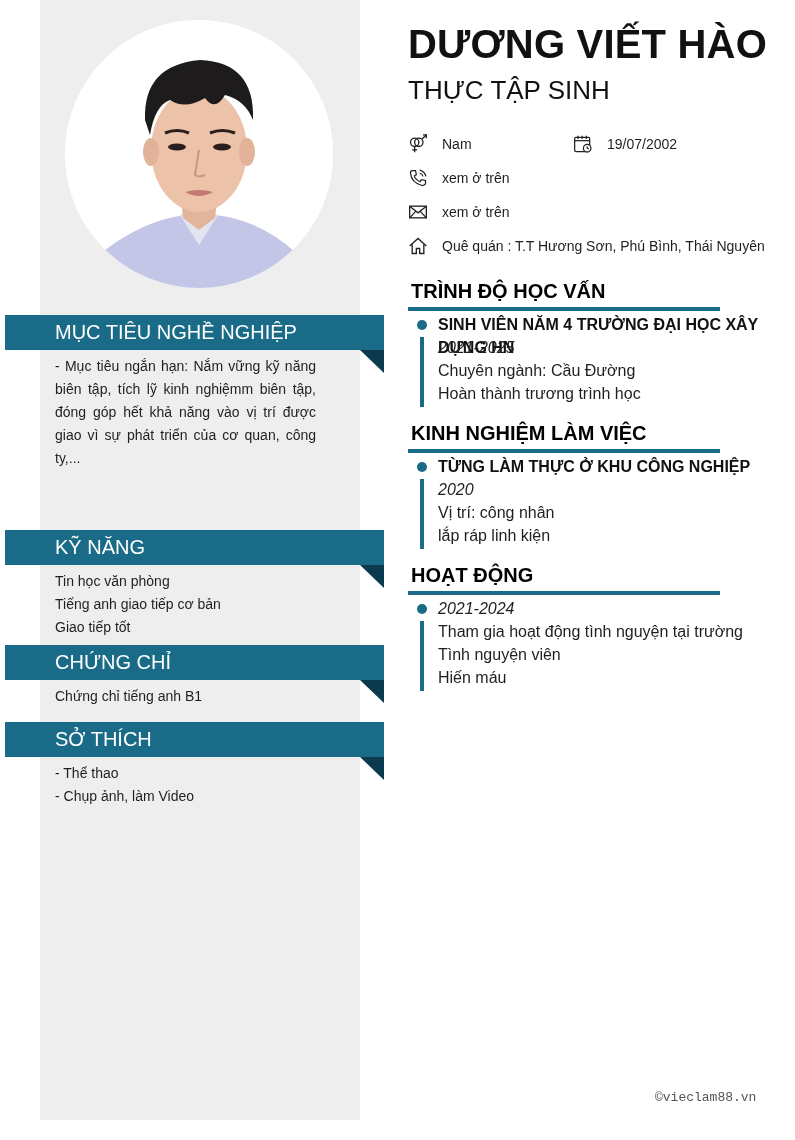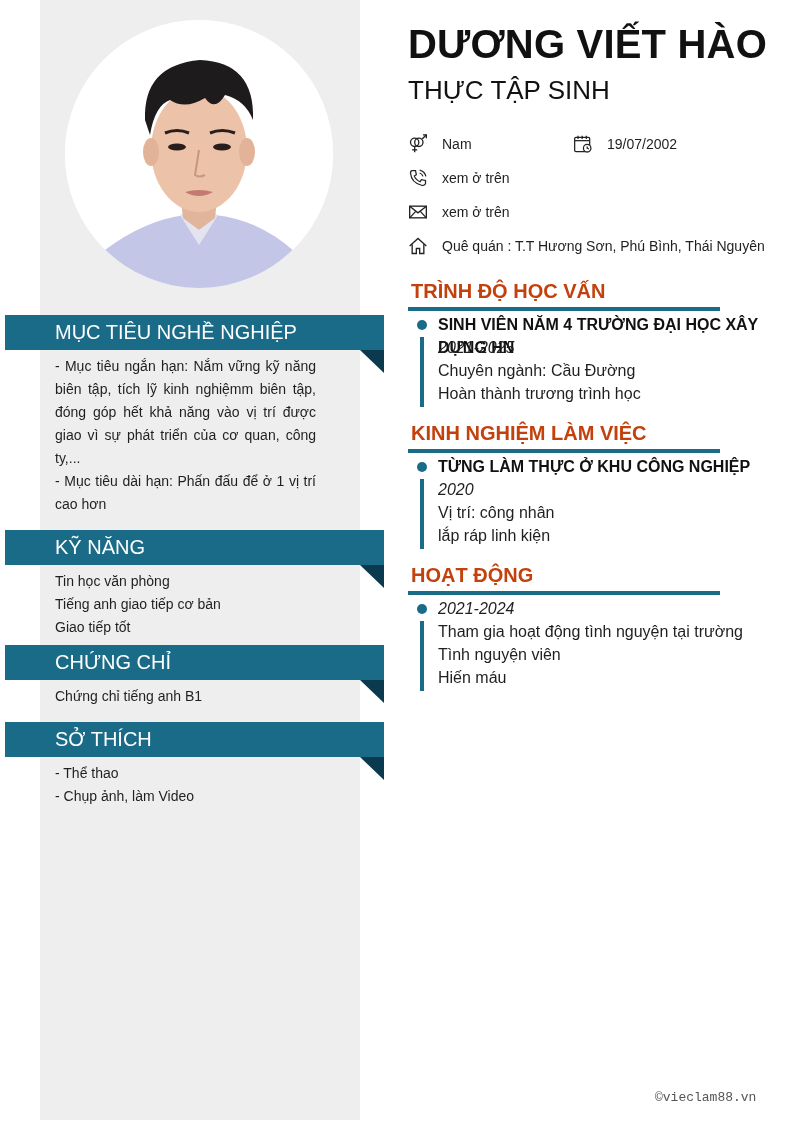--- a/index.html
+++ b/index.html
@@ -18,21 +18,21 @@
   .left-text { position: absolute; left: 55px; width: 261px; font-size: 14px; line-height: 23px; color: #1f1f1f; }
   .left-text.justify { text-align: justify; }
 
   .name { position: absolute; left: 408px; top: 22px; font-size: 40px; font-weight: bold; color: #111; letter-spacing: 0.2px; }
   .role { position: absolute; left: 408px; top: 75px; font-size: 26px; color: #111; }
 
   .info-row { position: absolute; height: 22px; display: flex; align-items: center; font-size: 14px; color: #1f1f1f; }
   .info-icon { width: 22px; height: 22px; display: flex; align-items: center; justify-content: center; margin-right: 13px; }
   .info-icon svg { width: 20px; height: 20px; }
 
-  .sec-title { position: absolute; left: 411px; font-size: 20px; font-weight: bold; color: #c2410c; }
+  .sec-title { position: absolute; left: 411px; font-size: 20px; font-weight: bold; color: #000000; }
   .sec-bar { position: absolute; left: 408px; width: 312px; height: 4px; background: #1a6b87; }
   .dot { position: absolute; left: 417px; width: 10px; height: 10px; border-radius: 50%; background: #1a6b87; }
   .vline { position: absolute; left: 420px; width: 4px; background: #1a6b87; }
   .entry { position: absolute; left: 438px; font-size: 16px; color: #1f1f1f; line-height: 23px; }
   .entry.bold { font-weight: bold; color: #111; }
   .entry.italic { font-style: italic; }
 
   .footer { position: absolute; left: 655px; top: 1090px; font-family: "Liberation Mono", "DejaVu Sans Mono", monospace; font-size: 13px; color: #555; }
 </style>
 </head>
@@ -64,21 +64,20 @@
     <path d="M120 172 Q134 168 148 172 Q134 180 120 172 Z" fill="#c27a72"></path>
   </svg>
 </div>
 
 <div class="ribbon" style="top:315px;">
   <span class="ribbon-title">MỤC TIÊU NGHỀ NGHIỆP</span>
 </div>
 <div class="ribbon-fold" style="top:350px;"></div>
 <div class="left-text justify" style="top:355px;">
   <div>- Mục tiêu ngắn hạn: Nắm vững kỹ năng biên tập, tích lỹ kinh nghiệmm biên tập, đóng góp hết khả năng vào vị trí được giao vì sự phát triển của cơ quan, công ty,...</div>
-  <div>- Mục tiêu dài hạn: Phấn đấu để ở 1 vị trí cao hơn</div>
 </div>
 
 <div class="ribbon" style="top:530px;">
   <span class="ribbon-title">KỸ NĂNG</span>
 </div>
 <div class="ribbon-fold" style="top:565px;"></div>
 <div class="left-text" style="top:570px;">
   <div>Tin học văn phòng</div>
   <div>Tiếng anh giao tiếp cơ bản</div>
   <div>Giao tiếp tốt</div>

